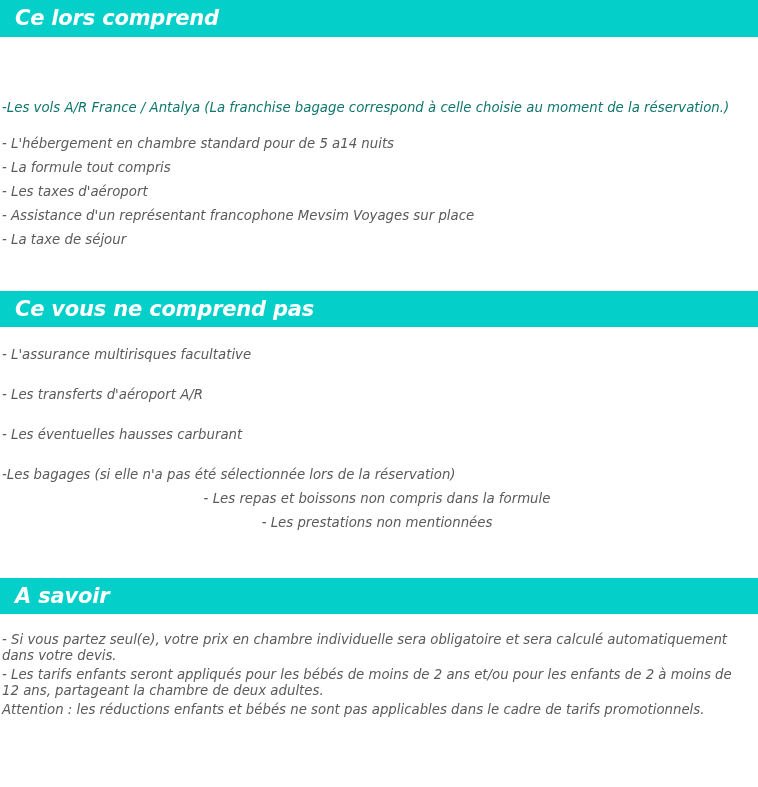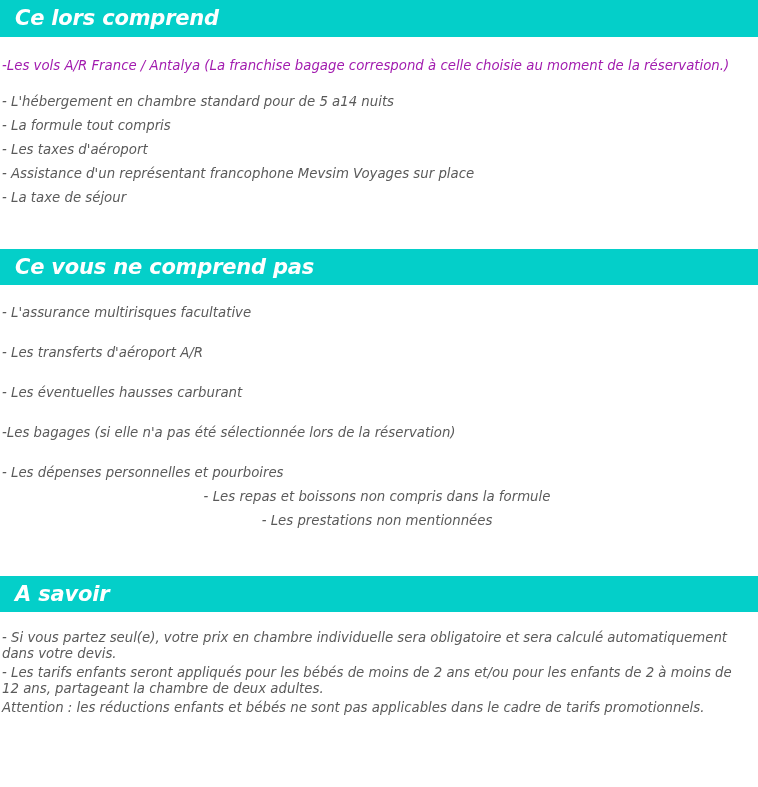--- a/index.html
+++ b/index.html
@@ -89,40 +89,39 @@
 </head>
 <body style="background: rgb(255, 255, 255);">
 
 <div class="page">
 
   <div class="section-band" id="band-includes" style="background: rgb(4, 207, 201);">
     <span class="section-band-title" style="color: rgb(255, 255, 255);">Ce lors comprend</span>
   </div>
 
   <div class="body-list" id="includes-body">
-    <div class="body-line wrap" style="color: #a21caf;">-Les vols A/R France / Antalya (La franchise bagage correspond à celle choisie au moment de la réservation.)</div>
+    <div class="body-line wrap" style="color: #0f766e; margin-top: 42px;">-Les vols A/R France / Antalya (La franchise bagage correspond à celle choisie au moment de la réservation.)</div>
     <div class="body-line" style="color: rgb(90, 90, 90);">- L'hébergement en chambre standard pour de 5 a14 nuits</div>
     <div class="body-line" style="color: rgb(90, 90, 90);">- La formule tout compris</div>
     <div class="body-line" style="color: rgb(90, 90, 90);">- Les taxes d'aéroport</div>
     <div class="body-line" style="color: rgb(90, 90, 90);">- Assistance d'un représentant francophone Mevsim Voyages sur place</div>
     <div class="body-line" style="color: rgb(90, 90, 90);">- La taxe de séjour</div>
   </div>
 
   <div class="spacer-after-includes"></div>
 
   <div class="section-band" id="band-excludes" style="background: rgb(4, 207, 201);">
     <span class="section-band-title" style="color: rgb(255, 255, 255);">Ce vous ne comprend pas</span>
   </div>
 
   <div class="body-list" id="excludes-body">
     <div class="body-line" style="color: rgb(90, 90, 90);">- L'assurance multirisques facultative</div>
     <div class="body-line" style="color: rgb(90, 90, 90);">- Les transferts d'aéroport A/R</div>
     <div class="body-line" style="color: rgb(90, 90, 90);">- Les éventuelles hausses carburant</div>
     <div class="body-line" style="color: rgb(90, 90, 90);">-Les bagages (si elle n'a pas été sélectionnée lors de la réservation)</div>
-    <div class="body-line" style="color: rgb(90, 90, 90);">- Les dépenses personnelles et pourboires</div>
     <div class="body-line tight" style="color: rgb(90, 90, 90);">- Les repas et boissons non compris dans la formule</div>
     <div class="body-line tight" style="color: rgb(90, 90, 90);">- Les prestations non mentionnées</div>
   </div>
 
   <div class="spacer-after-excludes"></div>
 
   <div class="section-band" id="band-notes" style="background: rgb(4, 207, 201);">
     <span class="section-band-title" style="color: rgb(255, 255, 255);">A savoir</span>
   </div>
 

